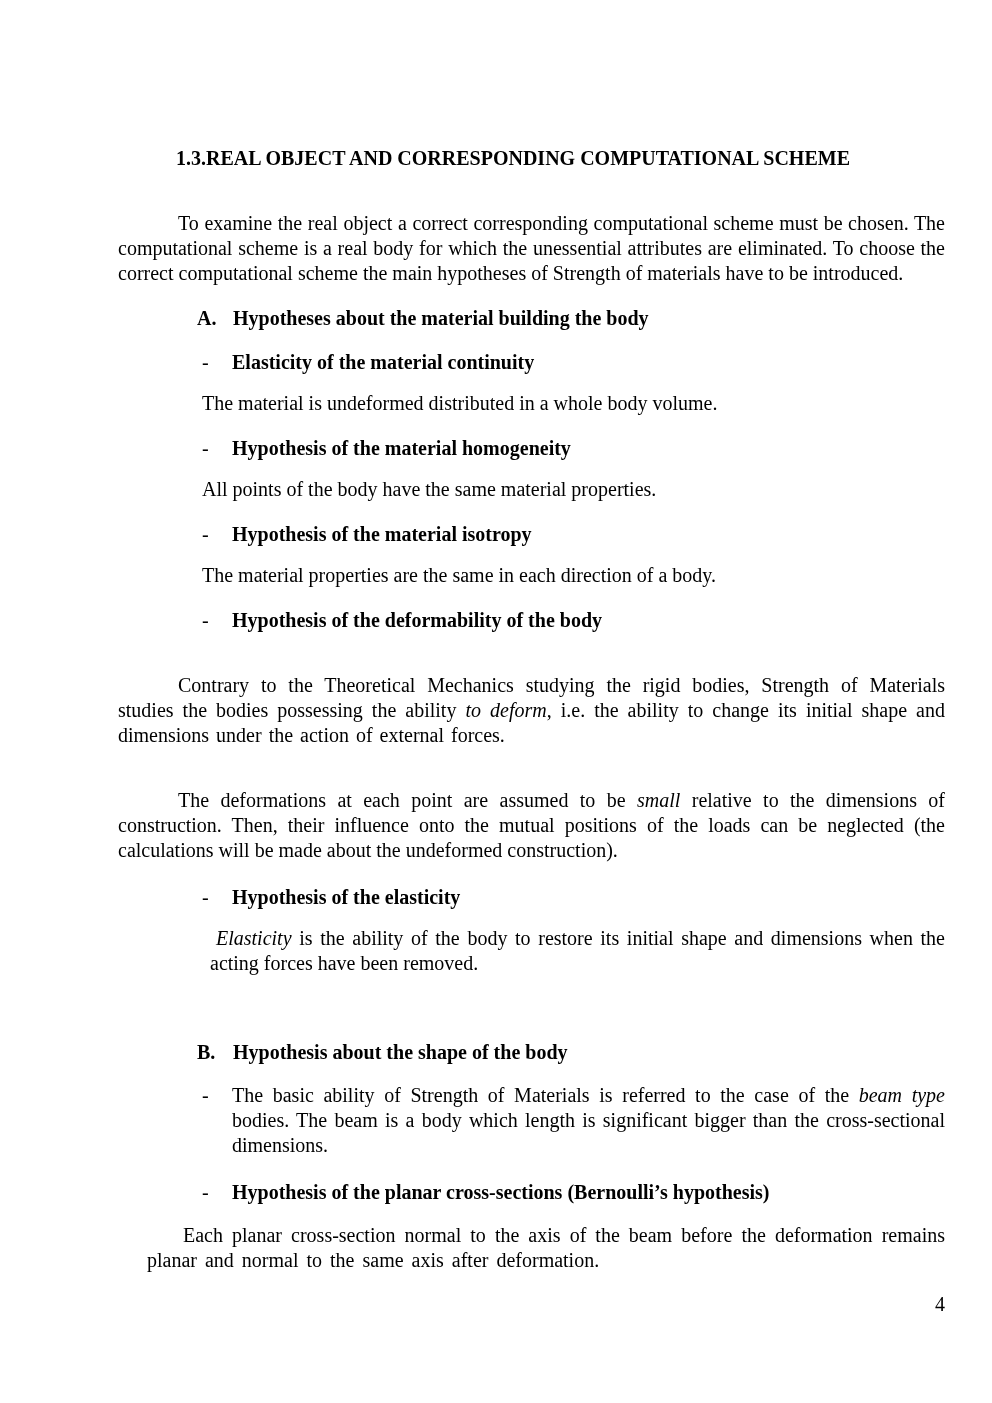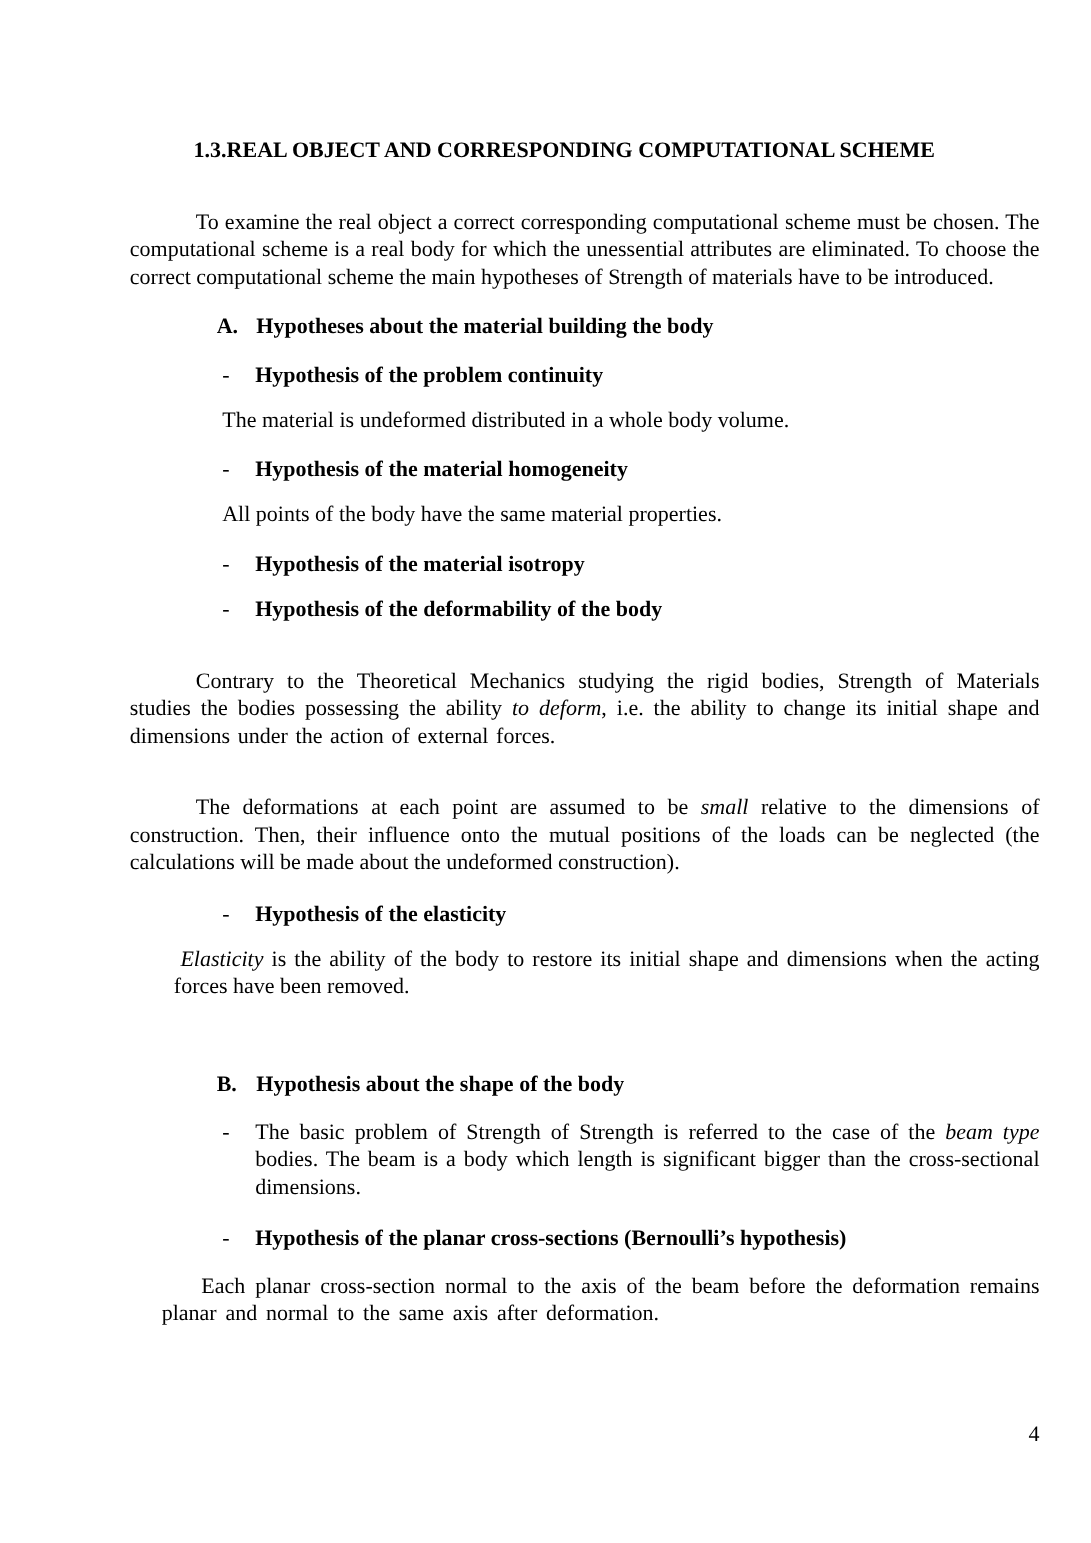--- a/index.html
+++ b/index.html
@@ -14,21 +14,21 @@
     margin: 0 auto;
     background: #ffffff;
     font-family: "Liberation Serif", "DejaVu Serif", serif;
     font-size: 20px;
     line-height: 25px;
     color: #000000;
     overflow: hidden;
   }
   .content {
     position: absolute;
-    top: 125px;
+    top: 146px;
     left: 118px;
     width: 827px; 
   }
   p, .h, .li { margin: 0; }
 
   
   .h-num {
     font-weight: bold;
     margin-left: 58px;
   }
@@ -58,21 +58,21 @@
   .li .li-body {
     text-align: justify;
     word-spacing: 1px;
   }
 
   
   .item-body { margin-left: 84px; }
 
   
   .para-elastic {
-    margin-left: 40px;
+    margin-left: 92px;
     text-indent: 6px;
     text-align: justify;
   }
   
   .para-planar {
     margin-left: 29px;
     text-indent: 36px;
     text-align: justify;
     word-spacing: 3px;
   }
@@ -102,34 +102,35 @@
     <p class="para mb20">To examine the real object a correct corresponding computational scheme must be chosen. The computational scheme is a real body for which the unessential attributes are eliminated. To choose the correct computational scheme the main hypotheses of Strength of materials have to be introduced.</p>
 
 
     <div class="sec-head mb19">
       <span class="sec-label">A.</span>
       <span>Hypotheses about the material building the body</span>
     </div>
 
     <div class="li mb16">
       <span class="marker">-</span>
-      <span class="li-title">Hypothesis of the problem continuity</span>
+      <span class="li-title">Elasticity of the material continuity</span>
     </div>
     <p class="item-body mb20">The material is undeformed distributed in a whole body volume.</p>
 
     <div class="li mb16">
       <span class="marker">-</span>
       <span class="li-title">Hypothesis of the material homogeneity</span>
     </div>
     <p class="item-body mb20">All points of the body have the same material properties.</p>
 
     <div class="li mb16">
       <span class="marker">-</span>
       <span class="li-title">Hypothesis of the material isotropy</span>
     </div>
+    <p class="item-body mb20">The material properties are the same in each direction of a body.</p>
 
     <div class="li mb16">
       <span class="marker">-</span>
       <span class="li-title">Hypothesis of the deformability of the body</span>
     </div>
 
     <p class="para para-wide mb20">
       <span>Contrary to the Theoretical Mechanics studying the rigid bodies, Strength of Materials studies the bodies possessing the ability </span><i>to deform</i><span>, i.e. the ability to change its initial shape and dimensions under the action of external forces.</span>
     </p>
 
@@ -146,21 +147,21 @@
       <i>Elasticity</i><span> is the ability of the body to restore its initial shape and dimensions when the acting forces have been removed.</span>
     </p>
 
     <div class="sec-head mb18">
       <span class="sec-label">B.</span>
       <span>Hypothesis about the shape of the body</span>
     </div>
 
     <div class="li mb22">
       <span class="marker">-</span>
-      <span class="li-body"><span>The basic problem of Strength of Strength is referred to the case of the </span><i>beam type</i><span> bodies. The beam is a body which length is significant bigger than the cross-sectional dimensions.</span></span>
+      <span class="li-body"><span>The basic ability of Strength of Materials is referred to the case of the </span><i>beam type</i><span> bodies. The beam is a body which length is significant bigger than the cross-sectional dimensions.</span></span>
     </div>
 
     <div class="li mb18">
       <span class="marker">-</span>
       <span class="li-title">Hypothesis of the planar cross-sections (Bernoulli’s hypothesis)</span>
     </div>
 
     <p class="para-planar">Each planar cross-section normal to the axis of the beam before the deformation remains planar and normal to the same axis after deformation.</p>
 
   </div>

